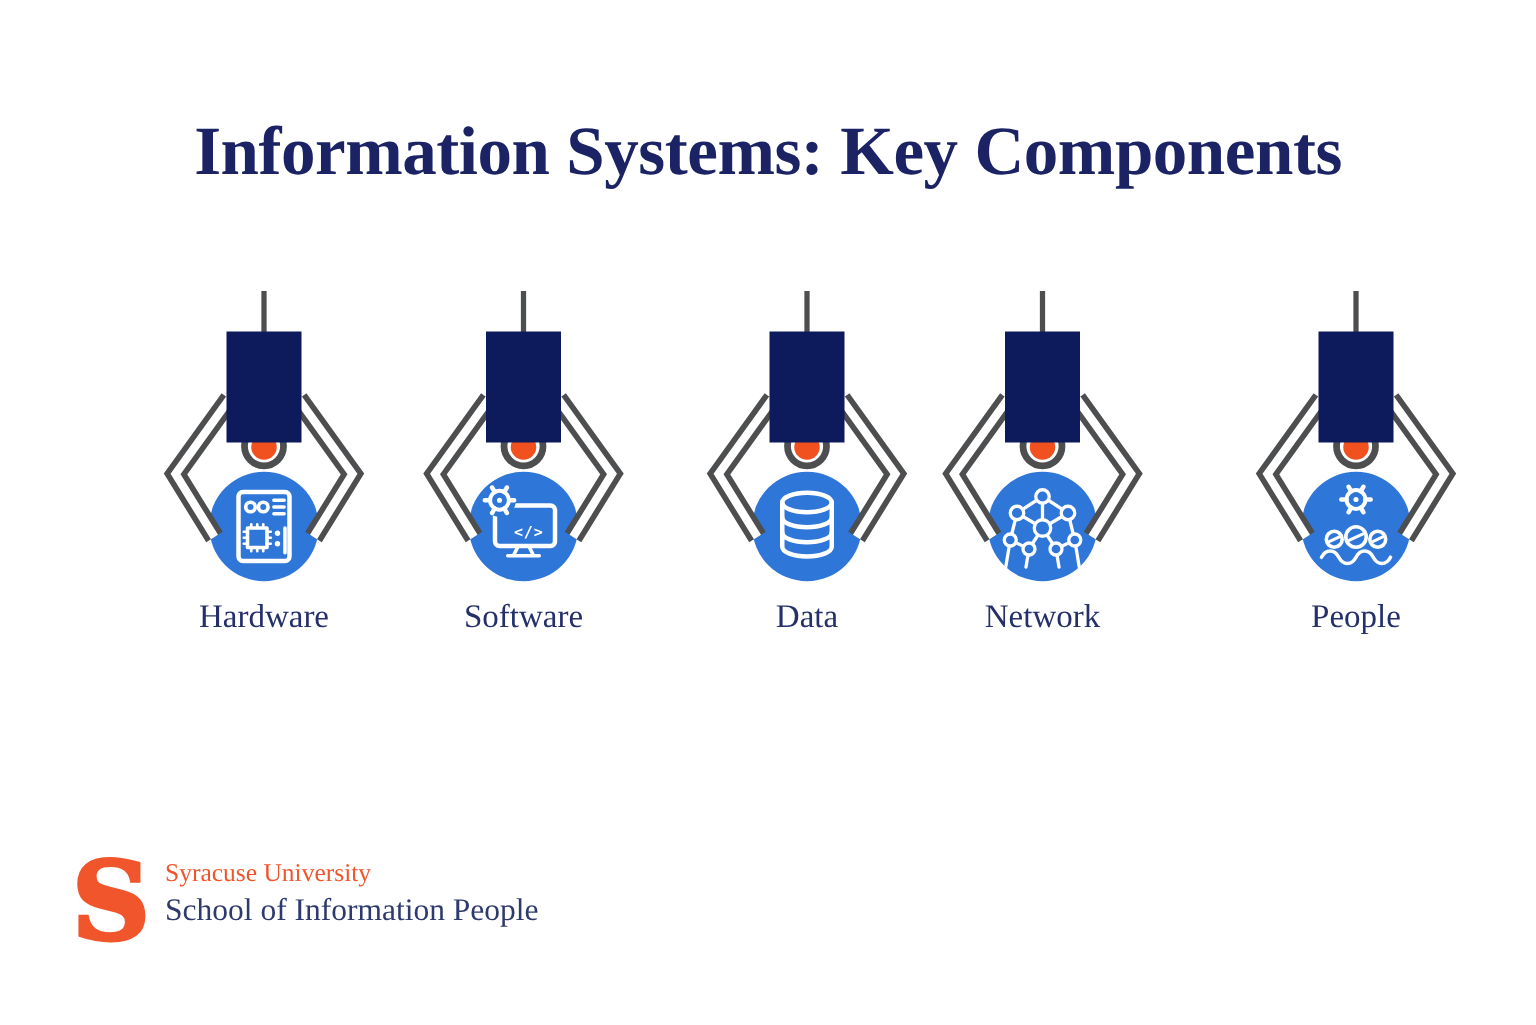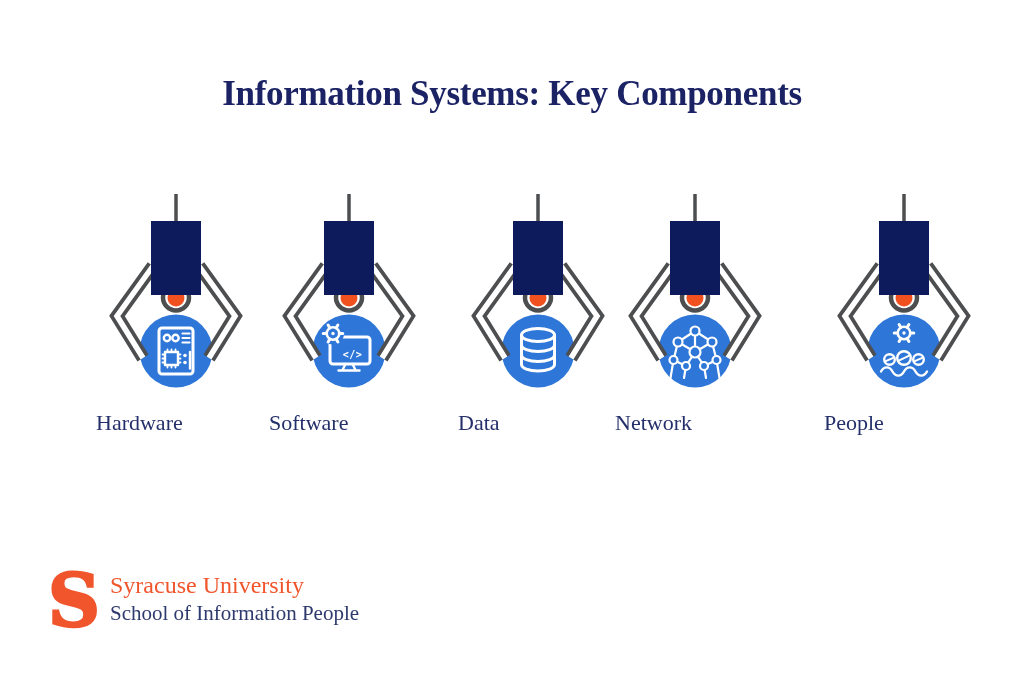--- a/index.html
+++ b/index.html
@@ -10,43 +10,43 @@
     --title-navy:#1b2365;
     --label-navy:#25306b;
     --logo-orange:#f0552c;
     --logo-navy:#2e3a6d;
   }
   *{margin:0;padding:0;box-sizing:border-box}
   html,body{width:1024px;height:683px}
   body{position:relative;background:#ffffff;overflow:hidden;font-family:"Liberation Serif","DejaVu Serif",serif}
   .title{
     position:absolute;top:74px;left:0;right:0;text-align:center;
-    font-weight:bold;font-size:35px;letter-spacing:-0.3px;color:var(--title-navy);
+    font-weight:bold;font-size:46px;letter-spacing:-0.3px;color:var(--title-navy);
   }
   .claw-unit{position:absolute;top:190px;width:160px}
   .claw-unit svg{display:block}
   .claw-label{
-    margin-top:18px;text-align:left;font-size:22px;color:var(--label-navy);
+    margin-top:6px;text-align:center;font-size:22px;color:var(--label-navy);
   }
   
   .pole{stroke:var(--claw-gray);stroke-width:3.5px}
   .grab-circle{fill:var(--circle-blue)}
   .ring{fill:#fff;stroke:var(--claw-gray);stroke-width:4.5px}
   .ball{fill:var(--ball-orange)}
   .arm-outer{fill:none;stroke:var(--claw-gray);stroke-width:13px;stroke-linejoin:miter}
   .arm-inner{fill:none;stroke:#fff;stroke-width:5.5px;stroke-linejoin:miter}
   .body-box{fill:var(--machine-navy)}
   
   .ic{stroke:#fff;fill:none;stroke-linecap:round;stroke-linejoin:round}
   .ic .fillw{fill:#fff;stroke:none}
   .ic .node{fill:var(--circle-blue);stroke:#fff}
   .ic .knockout{fill:var(--circle-blue);stroke:none}
   .logo{position:absolute;left:50px;top:570px;display:flex;align-items:flex-start;gap:12px}
   .logo-text{padding-top:2px}
-  .logo-line1{font-size:24px;color:var(--logo-orange)}
+  .logo-line1{font-size:17px;color:var(--logo-orange)}
   .logo-line2{font-size:21px;color:var(--logo-navy);margin-top:2px}
 </style>
 </head>
 <body>
 
 <svg width="0" height="0" style="position:absolute" aria-hidden="true">
   <defs>
     <g id="claw-back">
       <line class="pole" x1="80" y1="4" x2="80" y2="32"></line>
       <circle class="grab-circle" cx="80" cy="161" r="36.5"></circle>

